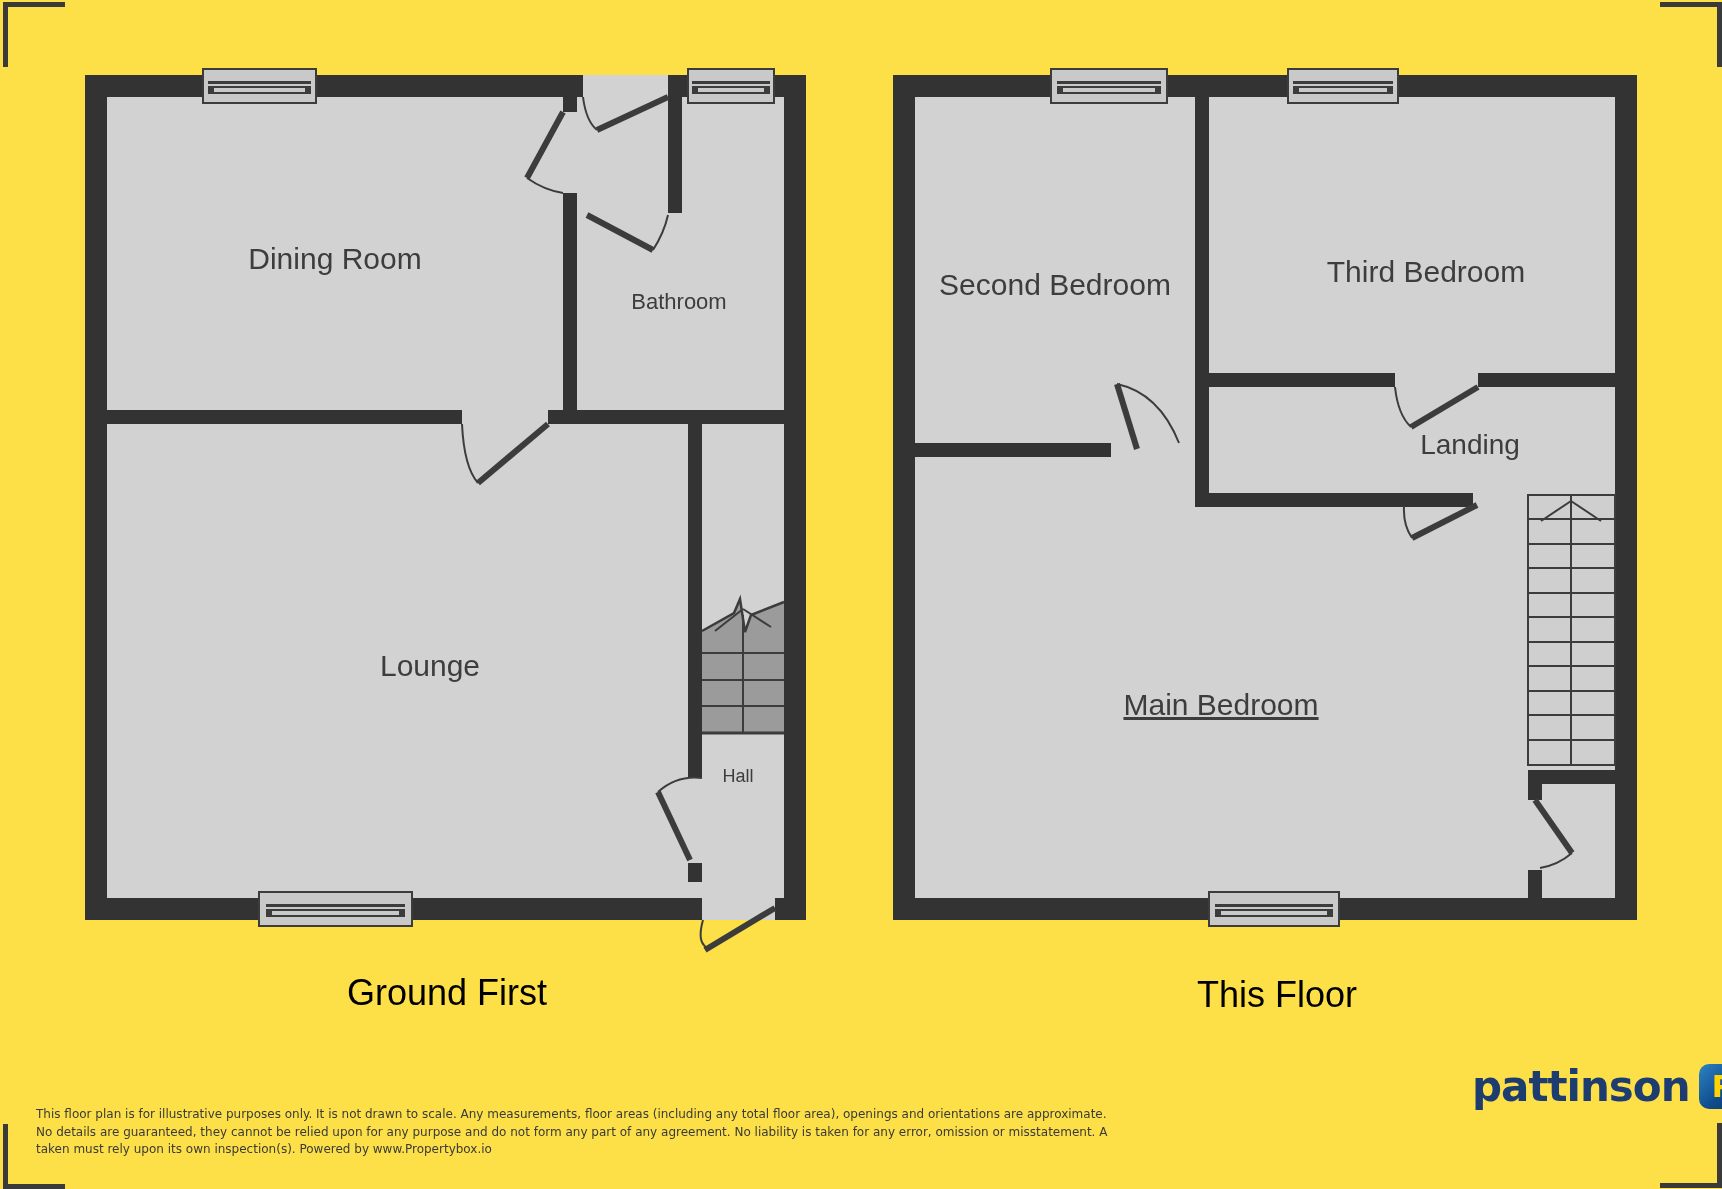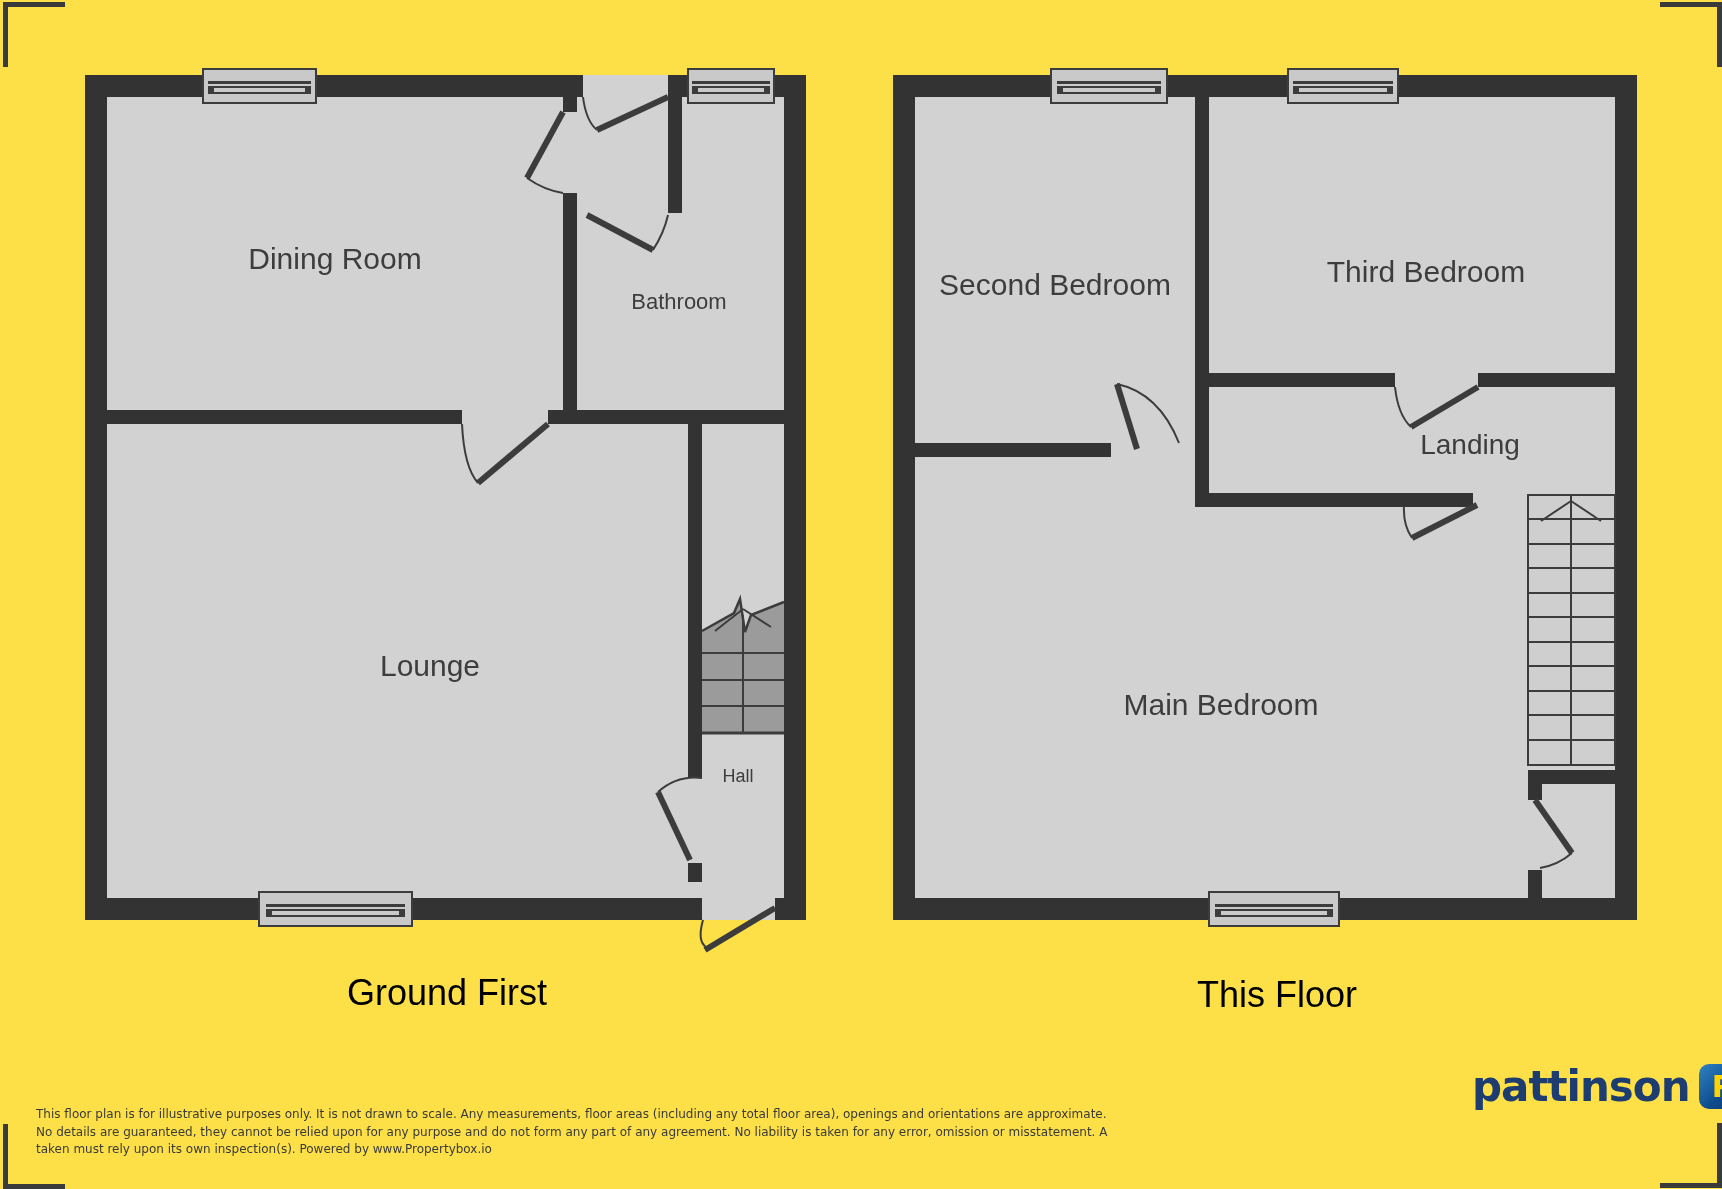--- a/index.html
+++ b/index.html
@@ -154,21 +154,21 @@
       <line x1="584" y1="430" x2="519" y2="463" stroke="#3c3c3c" stroke-width="6"></line>
       <path d="M 511 431 Q 510 450 519 463" fill="none" stroke="#3c3c3c" stroke-width="2"></path>
 
       <line x1="642" y1="725" x2="679" y2="778" stroke="#3c3c3c" stroke-width="6"></line>
       <path d="M 647 793 Q 665 790 679 778" fill="none" stroke="#3c3c3c" stroke-width="2"></path>
     </svg>
 
     <div class="room-label fs-big" style="left:162px;top:210px;">Second Bedroom</div>
     <div class="room-label fs-big" style="left:533px;top:165px;margin-top:32px;">Third Bedroom</div>
     <div class="room-label fs-med" style="left:577px;top:370px;">Landing</div>
-    <div class="room-label fs-big" style="left:328px;top:630px;">Main Bedroom</div>
+    <div class="room-label fs-big" style="left:328px;top:630px;text-decoration:underline;">Main Bedroom</div>
   </div>
 
   <div class="floor-title" style="left:447px;top:993px;">Ground First</div>
   <div class="floor-title" style="left:1277px;top:995px;">This Floor</div>
 
   <div class="disclaimer">
     <div>This floor plan is for illustrative purposes only. It is not drawn to scale. Any measurements, floor areas (including any total floor area), openings and orientations are approximate.</div>
     <div>No details are guaranteed, they cannot be relied upon for any purpose and do not form any part of any agreement. No liability is taken for any error, omission or misstatement. A</div>
     <div>taken must rely upon its own inspection(s). Powered by www.Propertybox.io</div>
   </div>

